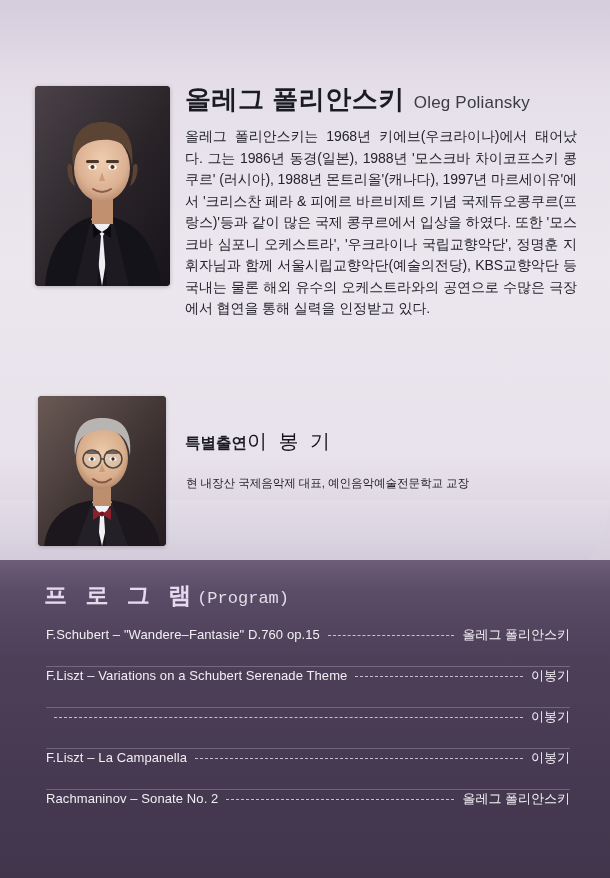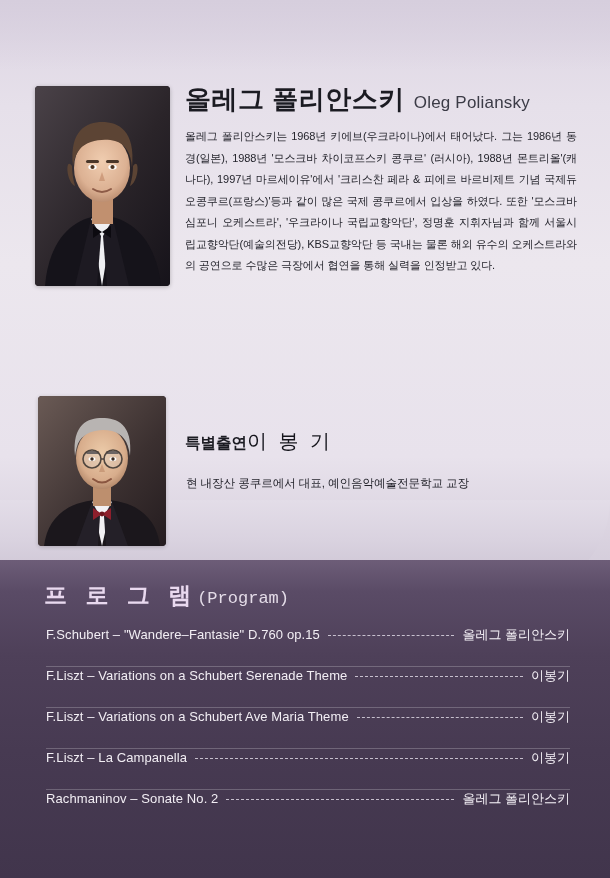--- a/index.html
+++ b/index.html
@@ -91,21 +91,21 @@
   .name-en {
     font-size: 17px;
     color: #3b3b46;
     letter-spacing: 0.2px;
   }
   .artist1-bio {
     position: absolute;
     left: 185px;
     top: 126px;
     width: 392px;
-    font-size: 11px;
+    font-size: 14px;
     line-height: 21.5px;
     color: #24242c;
     text-align: justify;
     letter-spacing: -0.1px;
   }
 
   
   .artist2-name-row {
     position: absolute;
     left: 185px;
@@ -298,41 +298,40 @@
       <path d="M64 68 L61 76 L67 76 Z" fill="#c08f6e" opacity="0.7"></path>
       <path d="M55 83 Q64 90 73 83" stroke="#8a5640" stroke-width="2" fill="none" stroke-linecap="round"></path>
     </svg>
   </div>
 
   <div class="artist2-name-row">
     <span class="special-label">특별출연</span>
     <span class="name2">이 봉 기</span>
   </div>
   <div class="artist2-lines">
-    <div>현 내장산 콩쿠르에서 대표, 예인음악예술전문학교 교장</div>
+    <div>현 내장산 국제음악제 대표, 예인음악예술전문학교 교장</div>
   </div>
 
   <div class="program-title">
     <span class="program-ko">프 로 그 램</span>
     <span class="program-en">(Program)</span>
   </div>
 
   <div class="program-list">
     <div class="program-row">
       <span class="prog-piece">F.Schubert – "Wandere–Fantasie" D.760 op.15</span>
       <span class="prog-dots"></span>
       <span class="prog-performer">올레그 폴리안스키</span>
     </div>
     <div class="program-row">
       <span class="prog-piece">F.Liszt –  Variations on a Schubert Serenade Theme</span>
       <span class="prog-dots"></span>
       <span class="prog-performer">이봉기</span>
     </div>
     <div class="program-row">
-      <span class="prog-piece">F.Liszt – Variations on a Schubert Ave Maria Theme</span>
       <span class="prog-dots"></span>
       <span class="prog-performer">이봉기</span>
     </div>
     <div class="program-row">
       <span class="prog-piece">F.Liszt – La Campanella</span>
       <span class="prog-dots"></span>
       <span class="prog-performer">이봉기</span>
     </div>
     <div class="program-row">
       <span class="prog-piece">Rachmaninov – Sonate No. 2</span>

